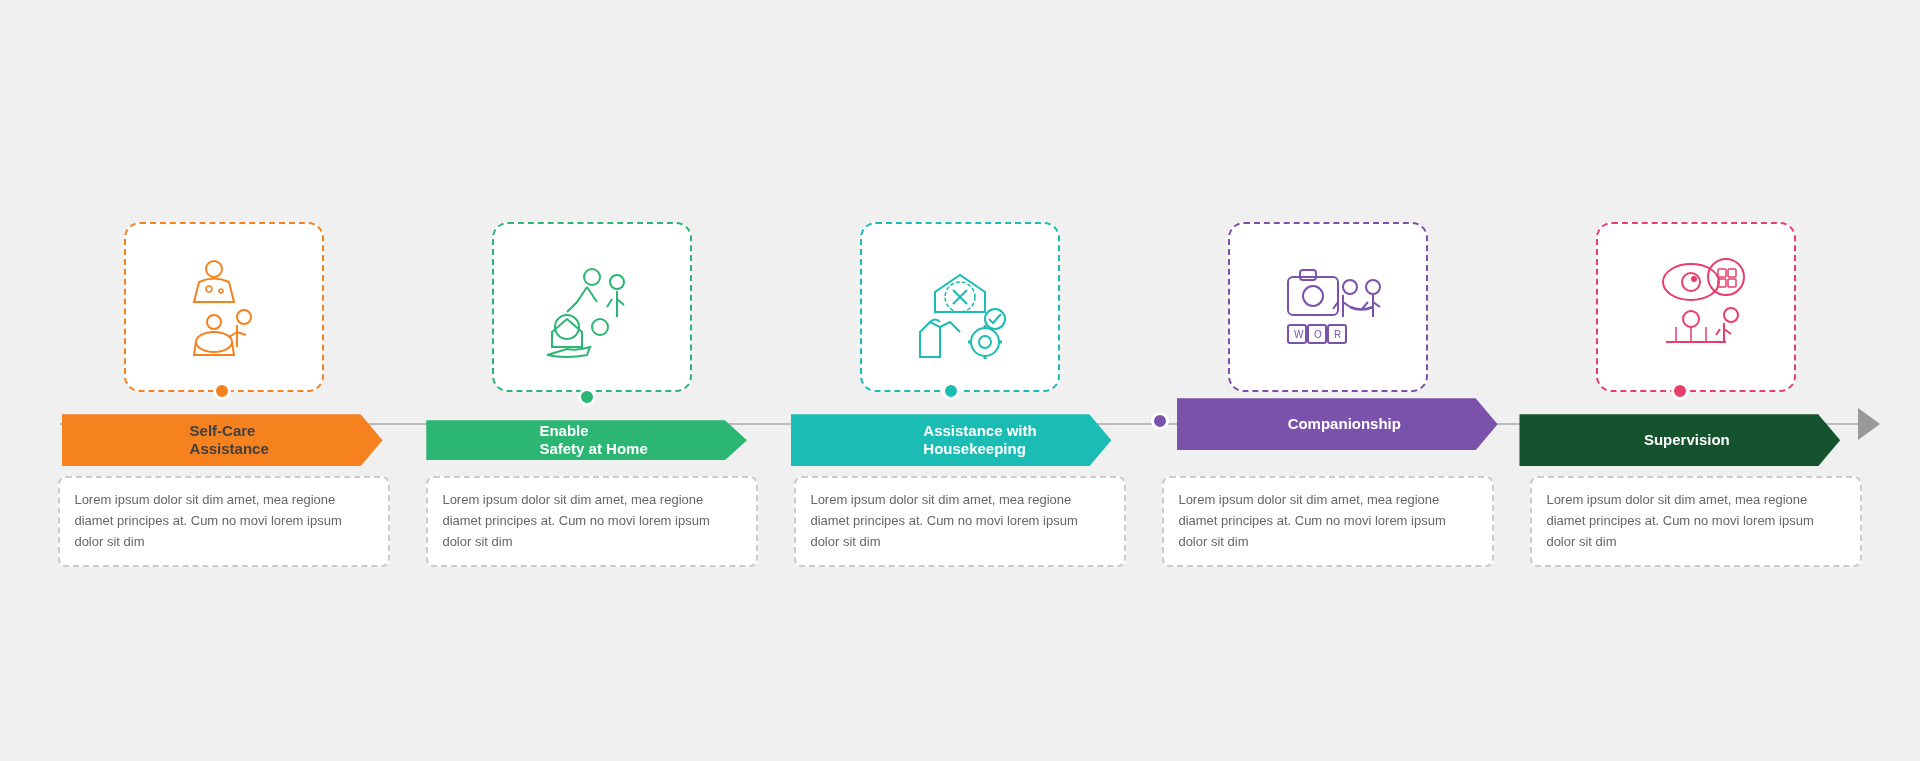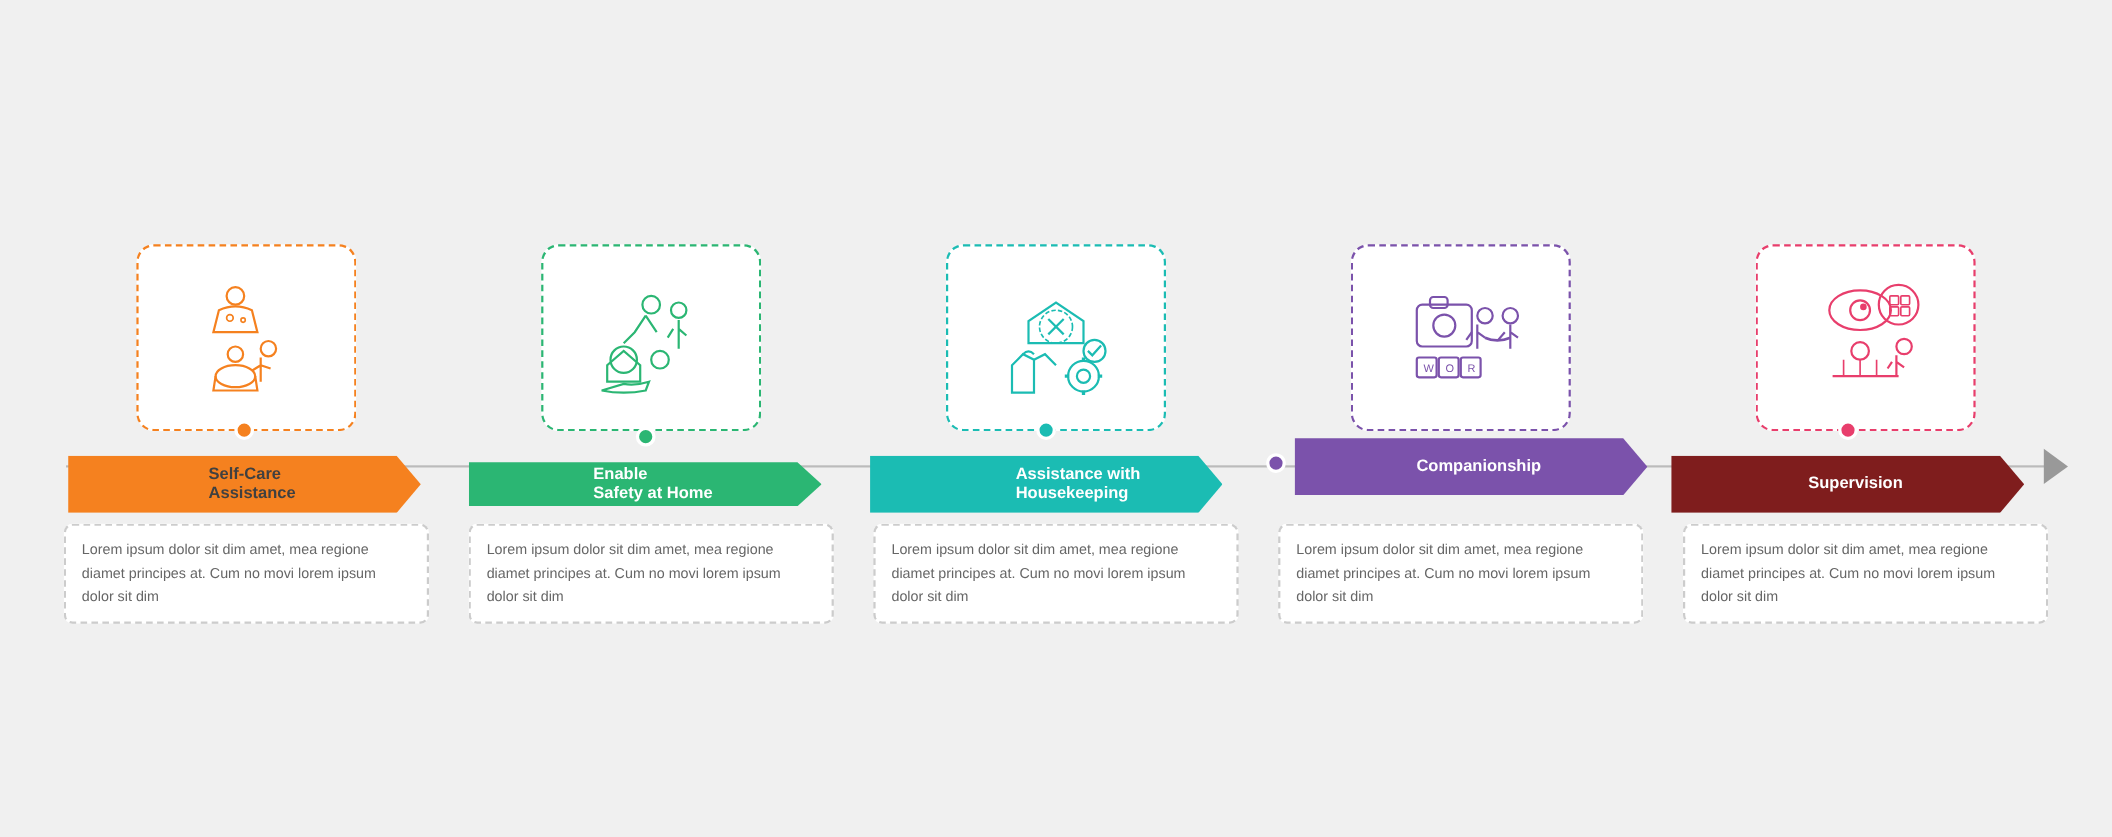--- a/index.html
+++ b/index.html
@@ -261,21 +261,21 @@
         </div>
       </div>
       <div class="col-arrow" style="position: relative; z-index: 1; flex-direction: row; display: flex; align-items: center; justify-content: flex-end; gap: 8px; padding-bottom: 0px;">
         <div class="timeline-dot" style="background: rgb(123, 82, 171); position: relative; top: auto; left: auto; transform: none; margin-bottom: 6px;"></div>
         <div style="width: 88%; height: 52px; display: flex; align-items: center; justify-content: center; background: rgb(123, 82, 171); clip-path: polygon(0px 0px, calc(100% - 22px) 0px, 100% 50%, calc(100% - 22px) 100%, 0px 100%); margin-top: 0px;">
           <span class="arrow-body-text" style="font-size: 15px; font-weight: bold; color: white; line-height: 1.25; text-align: left; padding-left: 14px; white-space: pre-line;">Companionship</span>
         </div>
       </div>
       <div class="col-arrow" style="position: relative; z-index: 1; flex-direction: column; display: flex; align-items: center; justify-content: flex-end; gap: 8px; padding-bottom: 0px;">
         <div class="timeline-dot" style="background: rgb(232, 62, 108); position: relative; top: auto; left: auto; transform: none; margin-bottom: 6px;"></div>
-        <div style="width: 88%; height: 52px; display: flex; align-items: center; justify-content: center; background: #7f1d1d; clip-path: polygon(0px 0px, calc(100% - 22px) 0px, 100% 50%, calc(100% - 22px) 100%, 0px 100%); margin-top: 0px;">
+        <div style="width: 88%; height: 52px; display: flex; align-items: center; justify-content: center; background: #14532d; clip-path: polygon(0px 0px, calc(100% - 22px) 0px, 100% 50%, calc(100% - 22px) 100%, 0px 100%); margin-top: 0px;">
           <span class="arrow-body-text" style="font-size: 15px; font-weight: bold; color: white; line-height: 1.25; text-align: left; padding-left: 14px; white-space: pre-line;">Supervision</span>
         </div>
       </div>
       <div class="end-arrow" style="width: 0px; height: 0px; border-top: 16px solid transparent; border-bottom: 16px solid transparent; border-left: 22px solid rgb(153, 153, 153); flex-shrink: 0; position: relative; z-index: 2; margin-left: -4px; align-self: center;"></div>
     </div>
 
   <div class="bottom-section" id="bottom-section">
       <div class="col">
         <div class="desc-box">Lorem ipsum dolor sit dim amet, mea regione diamet principes at. Cum no movi lorem ipsum dolor sit dim</div>
       </div>

